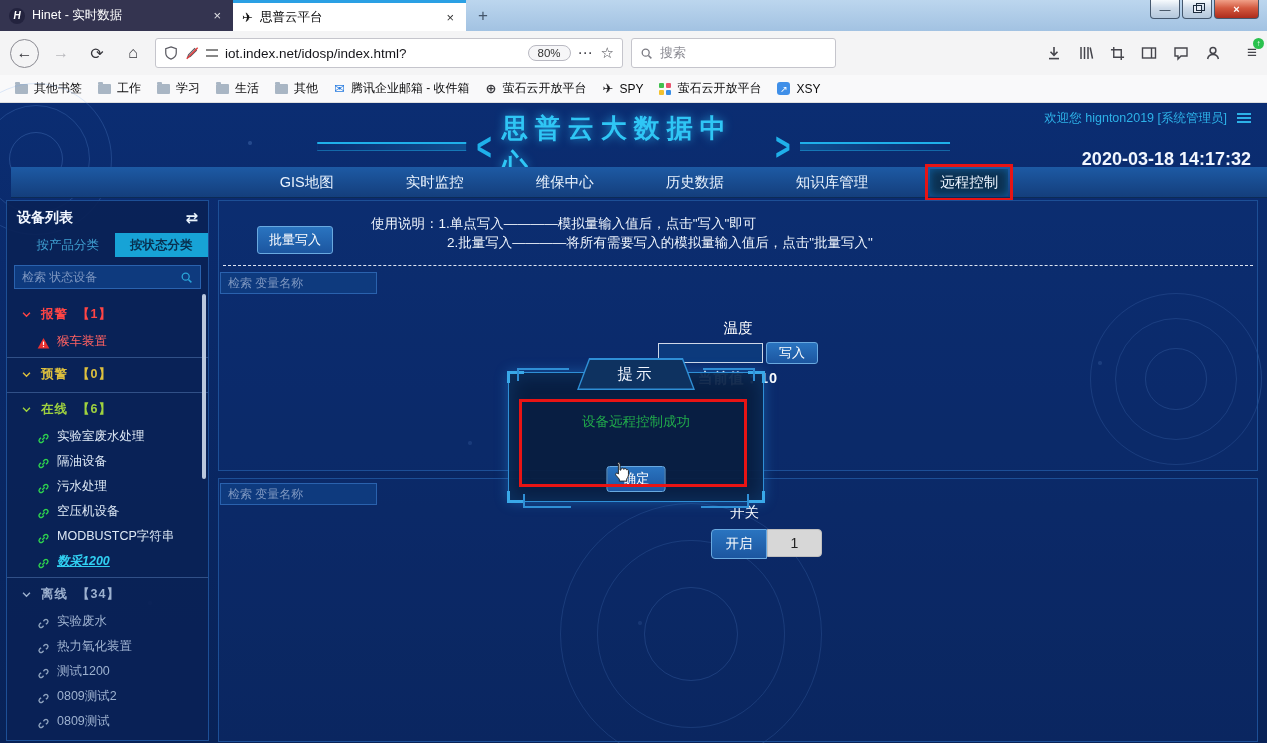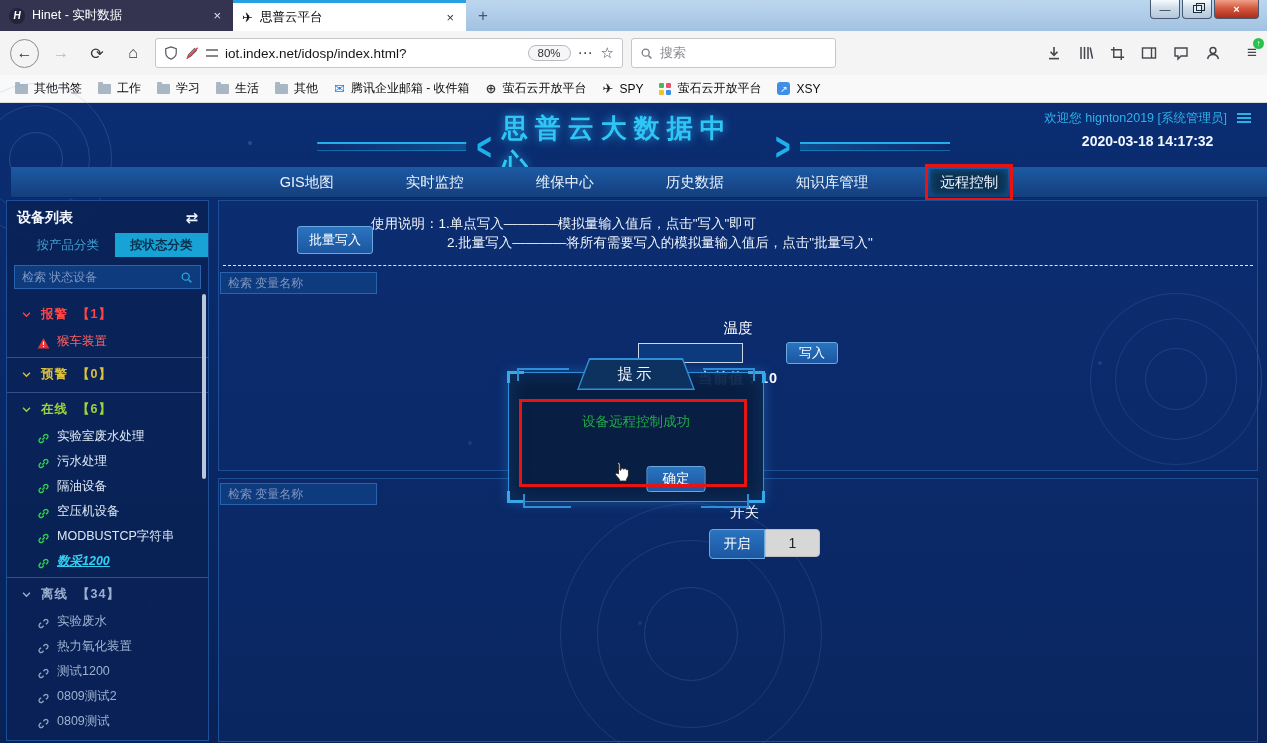--- a/index.html
+++ b/index.html
@@ -82,21 +82,21 @@
   .hline{width:150px;height:6px;border-top:2px solid #1fb0ea;border-bottom:1px solid rgba(31,176,234,.45);}
   .hline.l{background:linear-gradient(90deg,transparent,rgba(31,176,234,.25));}
   .angle{color:#1fb0ea;font-size:26px;transform:scaleY(1.5);line-height:1;font-weight:bold;}
   .pg-title{font-size:26px;letter-spacing:7px;color:#2fc6f5;text-shadow:0 0 10px rgba(40,180,240,.8);font-weight:bold;}
   .welcome-wrap{position:absolute;top:7px;right:16px;text-align:right;}
   .welcome-row{display:flex;align-items:center;gap:10px;justify-content:flex-start;color:#2db2e8;font-size:12.5px;}
   .list-icon{width:14px;height:11px;background:
     linear-gradient(#2db2e8 0 0) 0 0/14px 2px no-repeat,
     linear-gradient(#2db2e8 0 0) 0 4px/14px 2px no-repeat,
     linear-gradient(#2db2e8 0 0) 0 8px/14px 2px no-repeat;}
-  .datetime{margin-top:6px;color:#f2f7ff;font-size:14px;font-weight:bold;text-align:center;}
+  .datetime{margin-top:22px;color:#f2f7ff;font-size:18px;font-weight:bold;}
 
   .navbar{position:absolute;top:64px;left:0;right:0;height:30px;background:linear-gradient(#1d5aa4,#143e7c);
     border-bottom:1px solid #0c2a56;display:flex;justify-content:center;align-items:center;gap:52px;
     font-size:14.5px;color:#eaf3fd;margin-left:11px;}
   .navtab{padding:4px 10px;white-space:nowrap;}
   .navtab.active{background:#0c3152;box-shadow:inset 0 0 8px rgba(20,120,200,.6);}
   .navtab.annotated{outline:3px solid #e81414;outline-offset:2px;}
 
   
   .sidebar{position:absolute;left:6px;top:97px;width:203px;height:541px;background:rgba(10,34,86,.92);
@@ -125,37 +125,37 @@
   .link-icon{color:#2ed44e;}
   .unlink-icon{color:#8fa3bf;}
   .warning-icon{color:#e83030;}
   .sb-scrollbar{position:absolute;right:2px;top:93px;width:4px;height:185px;background:#b9c7dd;border-radius:2px;}
 
   
   .panel{position:absolute;left:218px;width:1040px;border:1px solid #1d4f96;background:rgba(16,50,120,.30);box-sizing:border-box;}
   .panel1{top:97px;height:271px;}
   .panel2{top:375px;height:264px;}
   .btn{display:inline-flex;align-items:center;justify-content:center;background:linear-gradient(#2a74c0,#1c56a0);
-    border:1px solid #69a9e0;border-radius:3px;color:#fff;font-size:13px;margin-left:40px;}
+    border:1px solid #69a9e0;border-radius:3px;color:#fff;font-size:13px;}
   .batch-btn{position:absolute;left:38px;top:25px;padding:4px 11px;}
   .instructions{position:absolute;left:152px;top:13px;font-size:13.5px;color:#eef4fc;line-height:19px;}
   .instructions .ln2{padding-left:76px;}
   .dash-sep{position:absolute;left:4px;right:4px;top:64px;border-top:1px dashed #dfe6f2;}
   .var-search{position:absolute;left:1px;width:157px;height:22px;background:#0e3a7e;border:1px solid #2a62ae;
     display:flex;align-items:center;padding:0 7px;color:#7e97c0;font-size:12px;box-sizing:border-box;}
   .vs1{top:71px;} .vs2{top:4px;}
   .analog-group{position:absolute;left:399px;top:118px;width:240px;text-align:center;}
   .analog-label{font-size:14.5px;margin-bottom:4px;}
   .analog-row{display:flex;align-items:center;justify-content:center;gap:3px;}
   .analog-input{width:95px;height:18px;background:#0c3a7c;border:1px solid #cfd8e8;color:#fff;padding:0 4px;font-size:13px;}
   .write-btn{padding:2px 12px;height:22px;box-sizing:border-box;}
   .current-val{margin-top:5px;font-size:14.5px;font-weight:bold;letter-spacing:1px;}
   .switch-group{position:absolute;left:448px;top:24px;width:155px;text-align:center;}
   .switch-label{font-size:14.5px;margin-bottom:7px;}
-  .switch-row{display:flex;justify-content:center;}
+  .switch-row{display:flex;justify-content:flex-end;}
   .on-btn{width:54px;height:28px;border-radius:4px 0 0 4px;font-size:13.5px;}
   .val-box{width:55px;height:28px;background:#d7d7d7;color:#222;border-radius:0 4px 4px 0;display:flex;
     align-items:center;justify-content:center;font-size:14px;box-sizing:border-box;border:1px solid #bfbfbf;}
 
   
   .modal{position:absolute;left:508px;top:269px;width:254px;height:128px;background:rgba(9,30,64,.94);
     border:1px solid #2f8fd6;box-shadow:0 0 12px rgba(40,140,220,.45), inset 0 0 20px rgba(30,110,190,.30);z-index:50;}
   .mcorner{position:absolute;width:14px;height:9px;border-color:#39a8e8;border-style:solid;border-width:0;}
   .mc-tl{left:-2px;top:-2px;border-left-width:3px;border-top-width:3px;}
   .mc-tr{right:-2px;top:-2px;border-right-width:3px;border-top-width:3px;}
@@ -518,28 +518,28 @@
                 <svg class="ico ticon link-icon" width="13" height="13">
                 <use href="#i-link"></use>
               </svg>
                 <span>实验室废水处理</span>
               </div>
 
               <div class="titem">
                 <svg class="ico ticon link-icon" width="13" height="13">
                 <use href="#i-link"></use>
               </svg>
-                <span>污水处理</span>
+                <span>隔油设备</span>
               </div>
 
               <div class="titem">
                 <svg class="ico ticon link-icon" width="13" height="13">
                 <use href="#i-link"></use>
               </svg>
-                <span>隔油设备</span>
+                <span>污水处理</span>
               </div>
 
               <div class="titem">
                 <svg class="ico ticon link-icon" width="13" height="13">
                 <use href="#i-link"></use>
               </svg>
                 <span>空压机设备</span>
               </div>
 
               <div class="titem">

